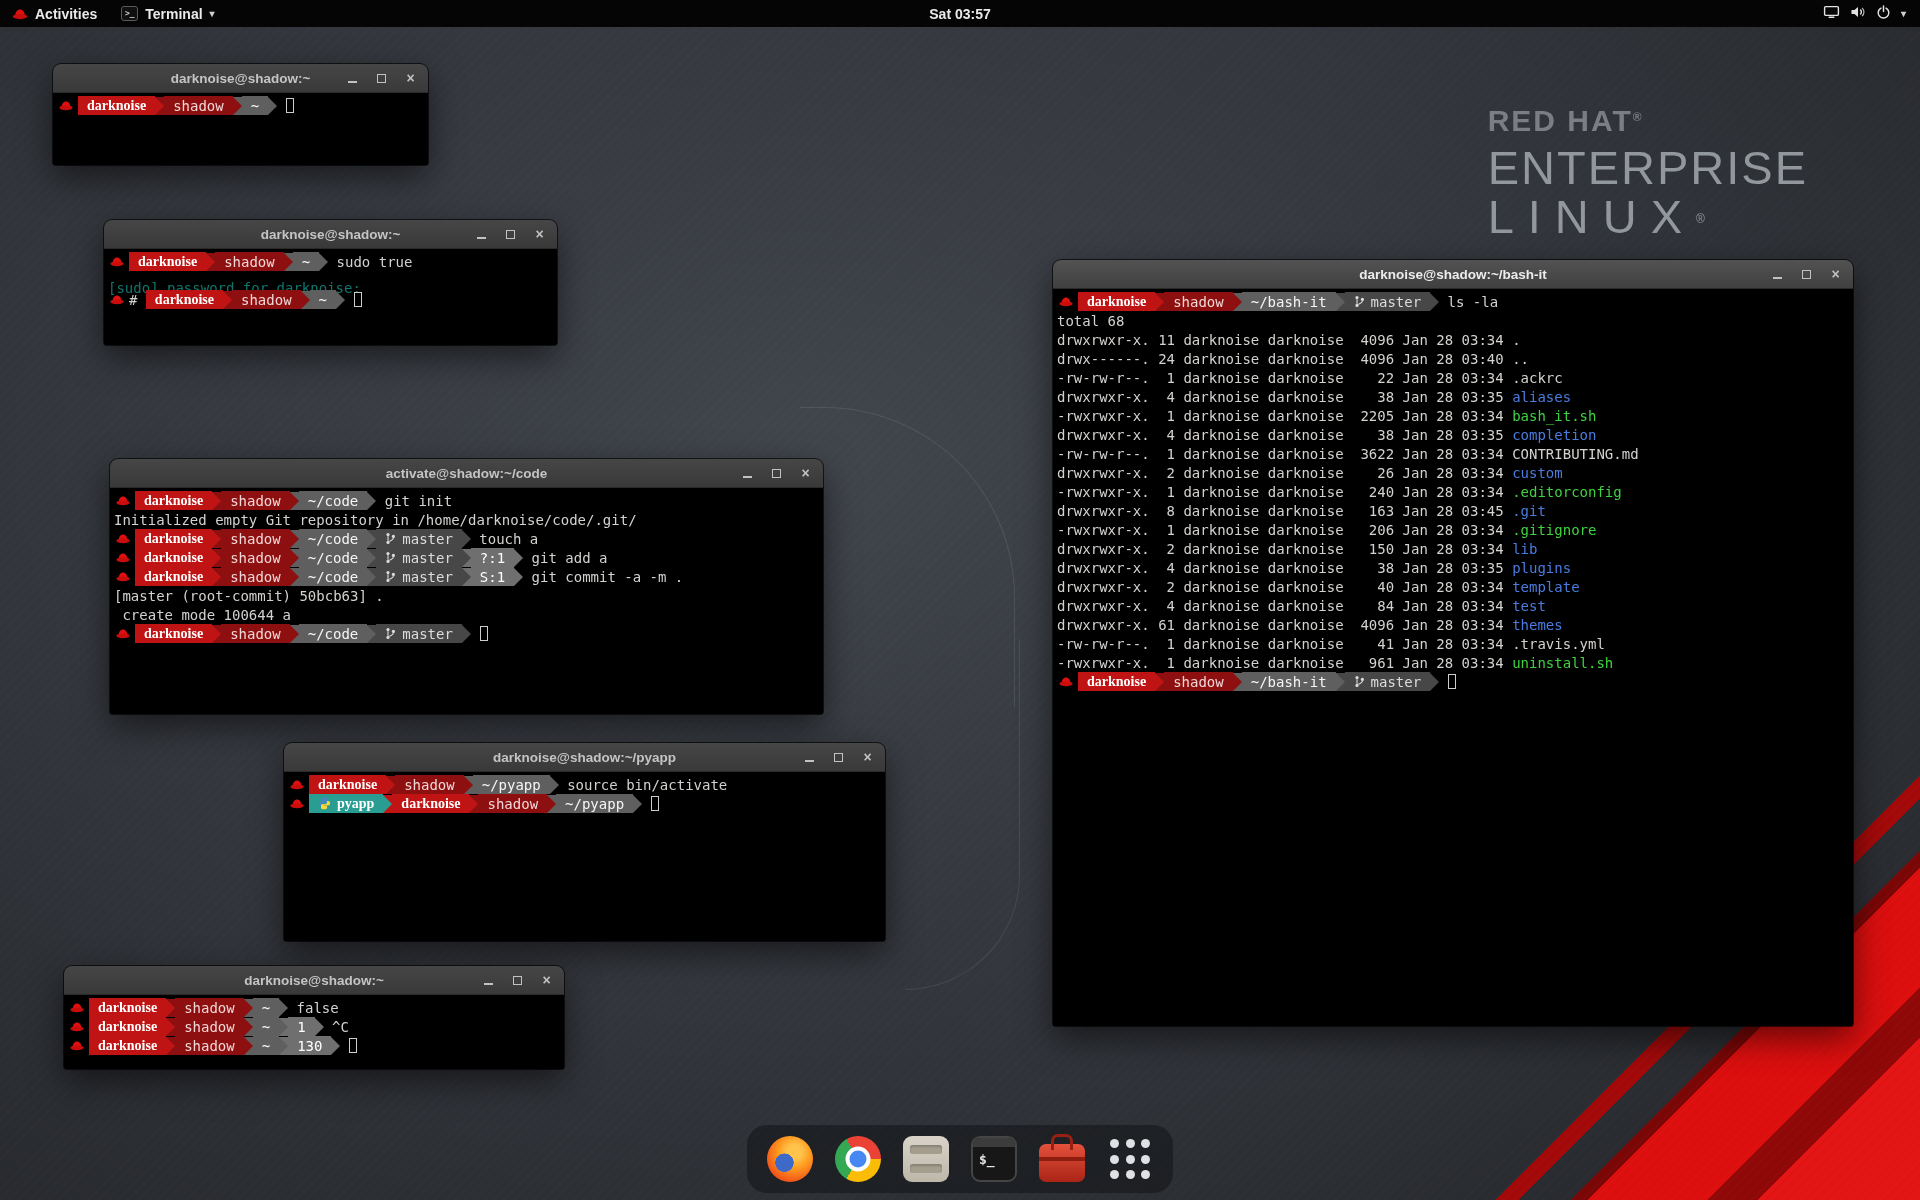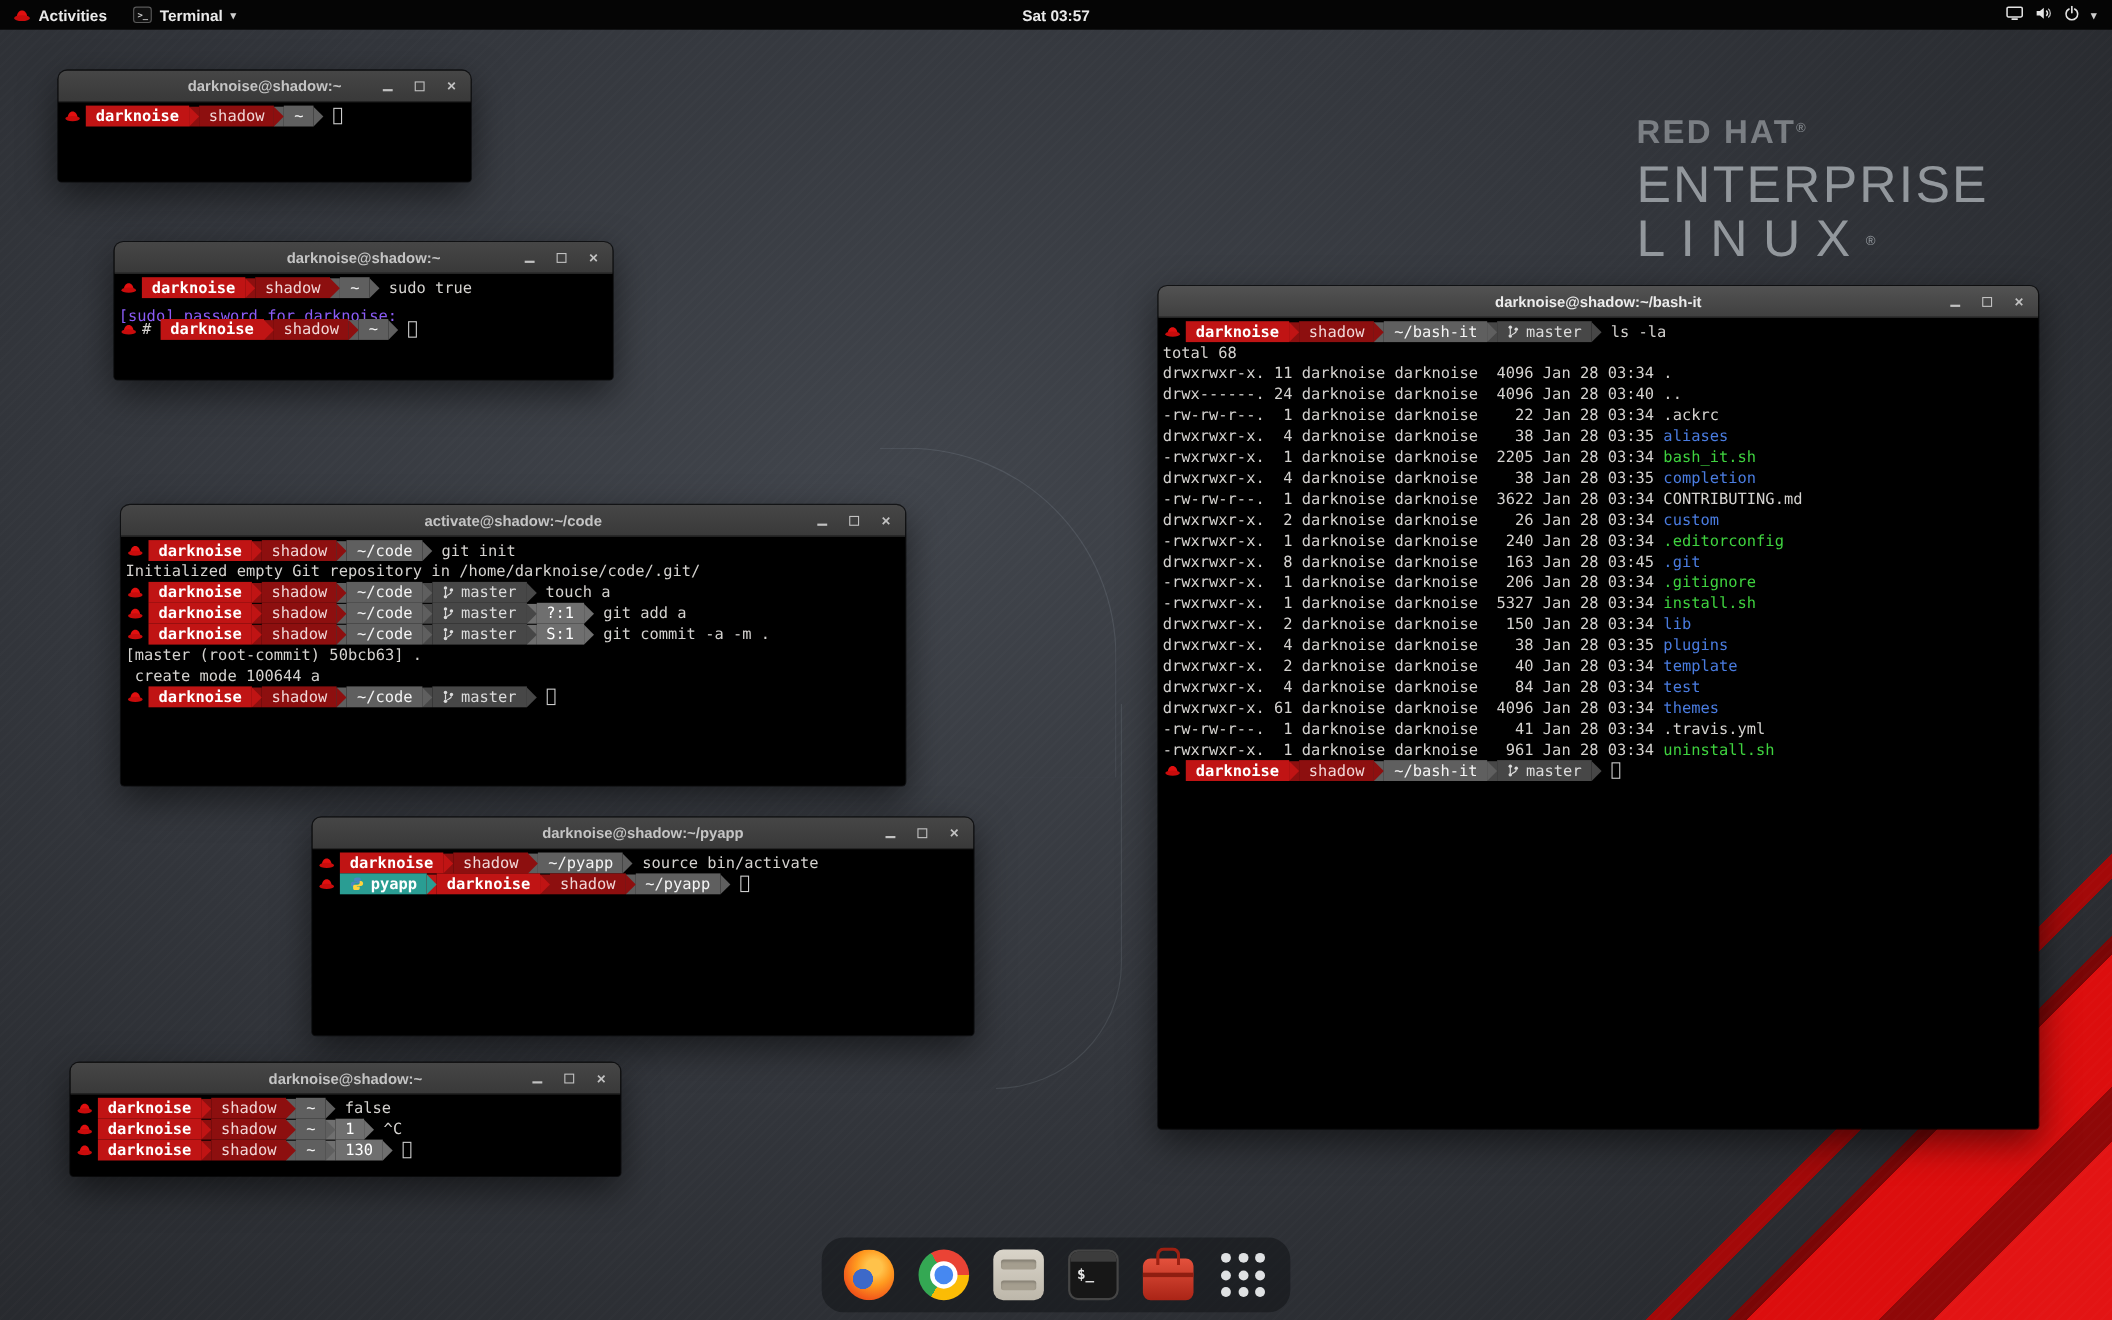--- a/index.html
+++ b/index.html
@@ -52,21 +52,21 @@
   .wbtns{position:absolute;right:10px;top:0;height:100%;display:flex;align-items:center;gap:14px;}
   .wbtn{width:15px;height:15px;display:inline-flex;align-items:center;justify-content:center;
     color:#c2c2c2;font-size:14px;cursor:pointer;}
   .glyph-min{width:9px;height:2px;background:#c2c2c2;display:inline-block;margin-top:8px;}
   .glyph-max{width:9px;height:9px;border:1.5px solid #c2c2c2;display:inline-block;}
   .term{flex:1;background:#000;padding:3px 4px;overflow:hidden;cursor:text;}
   .tl{display:flex;align-items:center;height:19px;white-space:pre;
     font-family:"DejaVu Sans Mono","Liberation Mono",monospace;font-size:14px;}
   .hat{display:inline-flex;align-items:center;margin:0 5px 0 2px;}
   .seg{display:inline-flex;align-items:center;height:19px;padding:0 9px;gap:6px;}
-  .seg.bold{font-weight:700;}
+  .seg.bold{font-weight:700;font-family:Liberation Serif, serif;}
   .segicon{display:inline-flex;align-items:center;}
   .psep{width:0;height:0;border-top:9.5px solid transparent;border-bottom:9.5px solid transparent;
     border-left:9px solid #000;}
   .cursor{width:8px;height:15px;border:1px solid #cdcdcd;margin-left:9px;display:inline-block;}
 
   
   .dock{position:absolute;left:50%;bottom:7px;transform:translateX(-50%);z-index:5;
     display:flex;gap:18px;align-items:center;padding:9px 18px;background:rgba(12,13,16,.45);border-radius:20px;}
   .dock-icon{width:50px;height:50px;display:flex;align-items:center;justify-content:center;cursor:pointer;}
   .ic{width:46px;height:46px;position:relative;}
@@ -140,21 +140,21 @@
               <span class="glyph-max"></span>
             </span>
             <span class="wbtn">×</span>
           </div>
         </div>
         <div class="term">
           <div class="tl"><span class="hat"><svg width="14" height="11" viewBox="0 0 14 11">
                 <path d="M2.6 7.4 C2.6 3.6 4.6 1.4 7 1.4 C9.4 1.4 11.4 3.6 11.4 7.4 Z" fill="#e11010"></path>
                 <ellipse cx="7" cy="7.8" rx="6.6" ry="2.4" fill="#c90c0c"></ellipse>
               </svg></span><span class="seg bold" style="background: rgb(192, 20, 20); color: rgb(255, 255, 255);"><span>darknoise</span></span><span class="psep" style="border-left-color: rgb(192, 20, 20); background: rgb(141, 15, 15);"></span><span class="seg" style="background: rgb(141, 15, 15); color: rgb(241, 215, 215);"><span>shadow</span></span><span class="psep" style="border-left-color: rgb(141, 15, 15); background: rgb(95, 95, 95);"></span><span class="seg" style="background: rgb(95, 95, 95); color: rgb(245, 245, 245);"><span>~</span></span><span class="psep" style="border-left-color: rgb(95, 95, 95); background: transparent;"></span><span class="tt" style="color: rgb(212, 210, 207);"> sudo true</span></div>
-          <div class="tl"><span class="tt" style="color: #8b5cf6; margin-top: 15px;">[sudo] password for darknoise: </span></div>
+          <div class="tl"><span class="tt" style="color: #0f766e; margin-top: 15px;">[sudo] password for darknoise: </span></div>
           <div class="tl"><span class="hat"><svg width="14" height="11" viewBox="0 0 14 11">
                 <path d="M2.6 7.4 C2.6 3.6 4.6 1.4 7 1.4 C9.4 1.4 11.4 3.6 11.4 7.4 Z" fill="#e11010"></path>
                 <ellipse cx="7" cy="7.8" rx="6.6" ry="2.4" fill="#c90c0c"></ellipse>
               </svg></span><span class="tt" style="color: rgb(212, 210, 207);"># </span><span class="seg bold" style="background: rgb(192, 20, 20); color: rgb(255, 255, 255);"><span>darknoise</span></span><span class="psep" style="border-left-color: rgb(192, 20, 20); background: rgb(141, 15, 15);"></span><span class="seg" style="background: rgb(141, 15, 15); color: rgb(241, 215, 215);"><span>shadow</span></span><span class="psep" style="border-left-color: rgb(141, 15, 15); background: rgb(95, 95, 95);"></span><span class="seg" style="background: rgb(95, 95, 95); color: rgb(245, 245, 245);"><span>~</span></span><span class="psep" style="border-left-color: rgb(95, 95, 95); background: transparent;"></span><span class="cursor"></span></div>
         </div>
       </div>
       <div class="window" style="left: 110px; top: 459px; width: 713px; height: 255px;">
         <div class="titlebar">
           <div class="wtitle">activate@shadow:~/code</div>
           <div class="wbtns">
@@ -296,21 +296,20 @@
           <div class="tl"><span class="tt" style="color: rgb(212, 210, 207);">drwx------. 24 darknoise darknoise  4096 Jan 28 03:40 </span><span class="tt" style="color: rgb(212, 210, 207);">..</span></div>
           <div class="tl"><span class="tt" style="color: rgb(212, 210, 207);">-rw-rw-r--.  1 darknoise darknoise    22 Jan 28 03:34 </span><span class="tt" style="color: rgb(212, 210, 207);">.ackrc</span></div>
           <div class="tl"><span class="tt" style="color: rgb(212, 210, 207);">drwxrwxr-x.  4 darknoise darknoise    38 Jan 28 03:35 </span><span class="tt" style="color: rgb(74, 124, 224);">aliases</span></div>
           <div class="tl"><span class="tt" style="color: rgb(212, 210, 207); text-align: right;">-rwxrwxr-x.  1 darknoise darknoise  2205 Jan 28 03:34 </span><span class="tt" style="color: rgb(63, 210, 63);">bash_it.sh</span></div>
           <div class="tl"><span class="tt" style="color: rgb(212, 210, 207);">drwxrwxr-x.  4 darknoise darknoise    38 Jan 28 03:35 </span><span class="tt" style="color: rgb(74, 124, 224);">completion</span></div>
           <div class="tl"><span class="tt" style="color: rgb(212, 210, 207);">-rw-rw-r--.  1 darknoise darknoise  3622 Jan 28 03:34 </span><span class="tt" style="color: rgb(212, 210, 207);">CONTRIBUTING.md</span></div>
           <div class="tl"><span class="tt" style="color: rgb(212, 210, 207);">drwxrwxr-x.  2 darknoise darknoise    26 Jan 28 03:34 </span><span class="tt" style="color: rgb(74, 124, 224);">custom</span></div>
           <div class="tl"><span class="tt" style="color: rgb(212, 210, 207);">-rwxrwxr-x.  1 darknoise darknoise   240 Jan 28 03:34 </span><span class="tt" style="color: rgb(63, 210, 63);">.editorconfig</span></div>
           <div class="tl"><span class="tt" style="color: rgb(212, 210, 207);">drwxrwxr-x.  8 darknoise darknoise   163 Jan 28 03:45 </span><span class="tt" style="color: rgb(74, 124, 224);">.git</span></div>
           <div class="tl"><span class="tt" style="color: rgb(212, 210, 207);">-rwxrwxr-x.  1 darknoise darknoise   206 Jan 28 03:34 </span><span class="tt" style="color: rgb(63, 210, 63);">.gitignore</span></div>
-          <div class="tl"><span class="tt" style="color: rgb(212, 210, 207);">-rwxrwxr-x.  1 darknoise darknoise  5327 Jan 28 03:34 </span><span class="tt" style="color: rgb(63, 210, 63);">install.sh</span></div>
           <div class="tl"><span class="tt" style="color: rgb(212, 210, 207); text-align: right;">drwxrwxr-x.  2 darknoise darknoise   150 Jan 28 03:34 </span><span class="tt" style="color: rgb(74, 124, 224);">lib</span></div>
           <div class="tl"><span class="tt" style="color: rgb(212, 210, 207);">drwxrwxr-x.  4 darknoise darknoise    38 Jan 28 03:35 </span><span class="tt" style="color: rgb(74, 124, 224);">plugins</span></div>
           <div class="tl"><span class="tt" style="color: rgb(212, 210, 207);">drwxrwxr-x.  2 darknoise darknoise    40 Jan 28 03:34 </span><span class="tt" style="color: rgb(74, 124, 224);">template</span></div>
           <div class="tl"><span class="tt" style="color: rgb(212, 210, 207);">drwxrwxr-x.  4 darknoise darknoise    84 Jan 28 03:34 </span><span class="tt" style="color: rgb(74, 124, 224);">test</span></div>
           <div class="tl"><span class="tt" style="color: rgb(212, 210, 207);">drwxrwxr-x. 61 darknoise darknoise  4096 Jan 28 03:34 </span><span class="tt" style="color: rgb(74, 124, 224);">themes</span></div>
           <div class="tl"><span class="tt" style="color: rgb(212, 210, 207);">-rw-rw-r--.  1 darknoise darknoise    41 Jan 28 03:34 </span><span class="tt" style="color: rgb(212, 210, 207);">.travis.yml</span></div>
           <div class="tl"><span class="tt" style="color: rgb(212, 210, 207);">-rwxrwxr-x.  1 darknoise darknoise   961 Jan 28 03:34 </span><span class="tt" style="color: rgb(63, 210, 63);">uninstall.sh</span></div>
           <div class="tl"><span class="hat"><svg width="14" height="11" viewBox="0 0 14 11">
                 <path d="M2.6 7.4 C2.6 3.6 4.6 1.4 7 1.4 C9.4 1.4 11.4 3.6 11.4 7.4 Z" fill="#e11010"></path>
                 <ellipse cx="7" cy="7.8" rx="6.6" ry="2.4" fill="#c90c0c"></ellipse>

